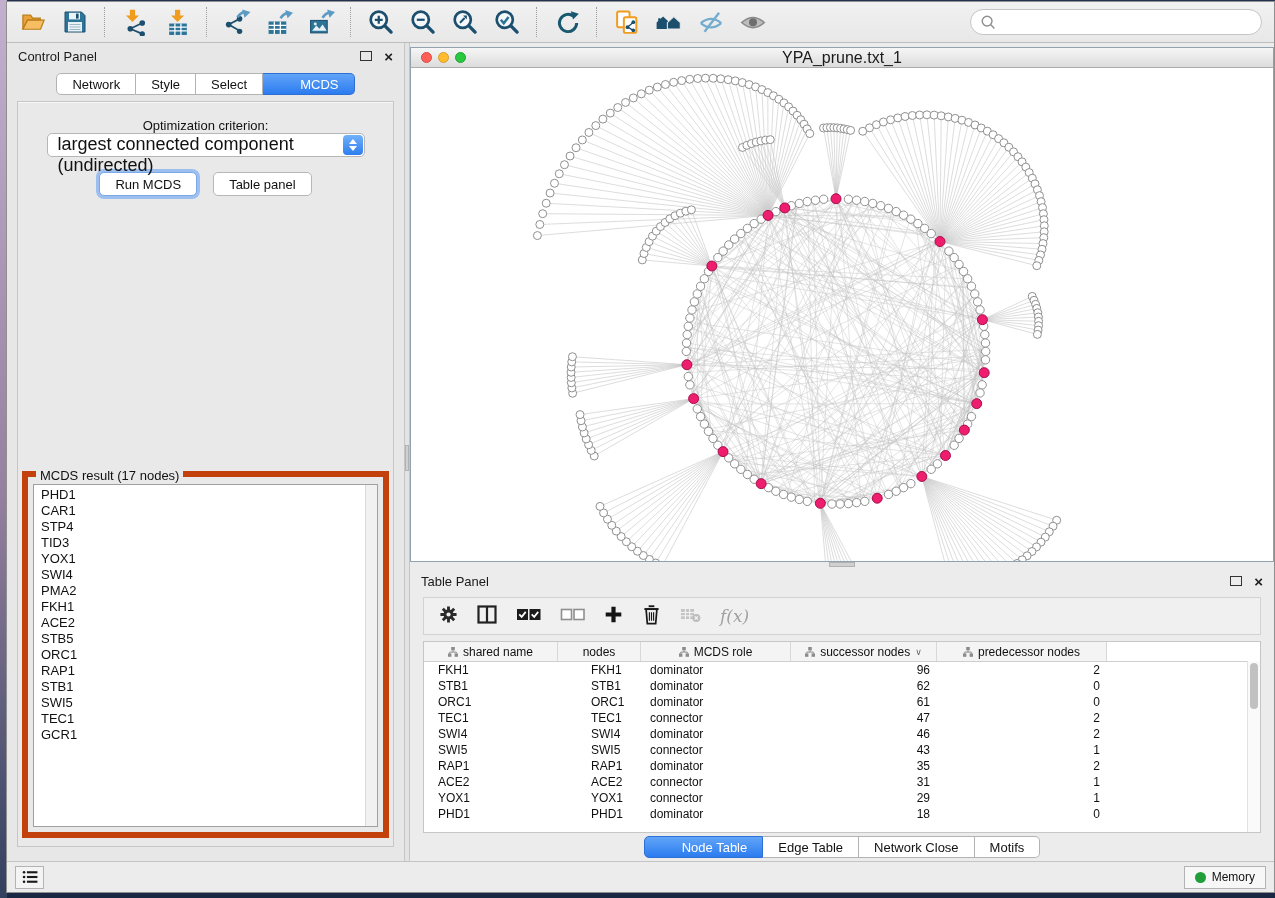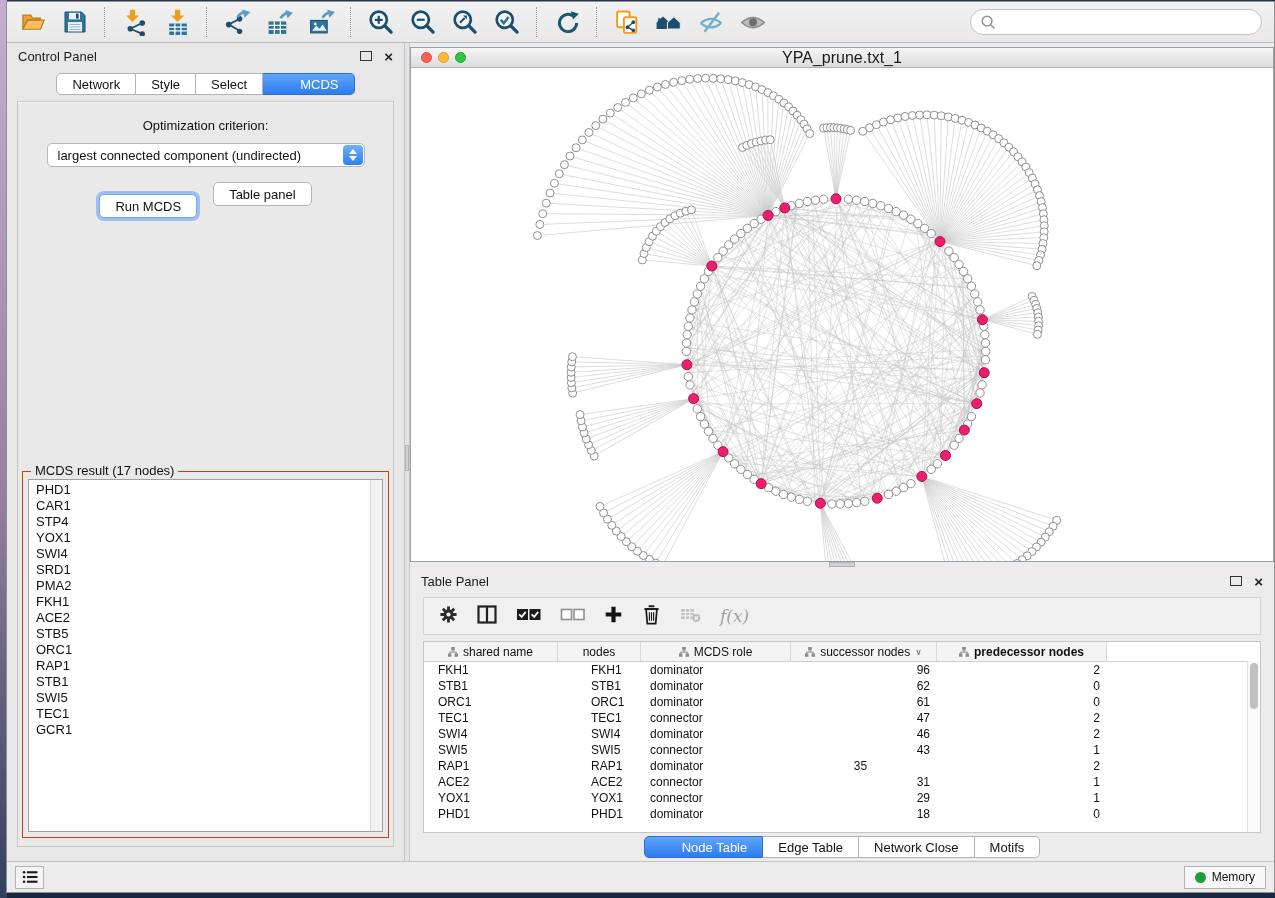--- a/index.html
+++ b/index.html
@@ -28,31 +28,31 @@
   .cp-tabs{height:30px;flex:0 0 30px;display:flex;justify-content:center;align-items:center;}
   .seg{display:flex;}
   .seg .seg-tab{height:22px;padding:0 15px;background:#fff;border:1px solid #b3b3b3;border-left:none;
     font-size:13px;display:flex;align-items:center;color:#111;box-sizing:border-box;}
   .seg .seg-tab:first-child{border-left:1px solid #b3b3b3;border-radius:5px 0 0 5px;}
   .seg .seg-tab:last-child{border-radius:0 5px 5px 0;}
   .seg .seg-tab.active{background:linear-gradient(#61a5f8,#2c7cf0);color:#fff;border-color:#2d6fd2;padding-left:37px;}
   .cp-body{flex:1;margin:2px 10px 14px 10px;background:#e9e9e9;border:1px solid #c6c6c6;
     position:relative;box-shadow:inset 0 1px 0 #f7f7f7;}
   .opt-label{text-align:center;margin-top:16px;font-size:13px;color:#111;}
-  .combo{margin:10px auto 0;width:318px;height:24px;background:#fff;border:1px solid #b6b6b6;border-radius:5px;
-    display:flex;align-items:center;position:relative;font-size:13px;padding-left:10px;box-sizing:border-box;color:#111;}
+  .combo{margin:0 auto 0;width:318px;height:24px;background:#fff;border:1px solid #b6b6b6;border-radius:5px;
+    display:flex;position:relative;font-size:18px;padding-left:10px;box-sizing:border-box;color:#111;}
   .stepper{position:absolute;right:1px;top:1px;width:20px;height:20px;border-radius:4px;
     background:linear-gradient(#71b1f9,#2e7ef0);display:flex;flex-direction:column;align-items:center;justify-content:center;gap:2px;}
   .tri-up{width:0;height:0;border-left:4px solid transparent;border-right:4px solid transparent;border-bottom:5px solid #fff;}
   .tri-dn{width:0;height:0;border-left:4px solid transparent;border-right:4px solid transparent;border-top:5px solid #fff;}
   .btn-row{display:flex;justify-content:center;gap:16px;margin-top:15px;}
   .btn{height:24px;padding:0 15px;background:#fff;border:1px solid #b6b6b6;border-radius:5px;font-size:13px;
     font-family:"Liberation Sans",sans-serif;color:#111;}
-  .btn.focusring{box-shadow:0 0 0 3px rgba(92,156,246,.55);border-color:#7aa8e8;margin-top:12px;}
-  .fieldset{position:absolute;left:4px;right:4px;top:369px;bottom:8px;border:1px solid #c2410c;}
+  .btn.focusring{box-shadow:0 0 0 3px rgba(92,156,246,.55);border-color:#7aa8e8;}
+  .fieldset{position:absolute;left:4px;right:4px;top:369px;bottom:8px;border:6px solid #c2410c;}
   .legend{position:absolute;top:-9px;left:8px;background:#e9e9e9;padding:0 4px;font-size:13px;color:#111;}
   .listbox{position:absolute;left:5px;right:5px;top:7px;bottom:5px;background:#fff;border:1px solid #a0a0a0;
     overflow:hidden;font-size:13px;padding-top:2px;}
   .listbox .sb{position:absolute;right:0;top:0;bottom:0;width:11px;background:#f1f1f1;border-left:1px solid #dadada;}
   .li{height:16px;line-height:16px;padding-left:7px;color:#111;}
 
   .vsplit{width:6px;flex:0 0 6px;background:#e3e3e3;border-left:1px solid #c5c5c5;border-right:1px solid #c5c5c5;
     position:relative;box-sizing:border-box;}
   .vsplit .grip{position:absolute;top:402px;left:0;right:0;height:26px;background:#d0d0d0;border:1px solid #b2b2b2;box-sizing:border-box;}
 
@@ -283,23 +283,23 @@
           <button class="btn focusring">Run MCDS</button>
           <button class="btn">Table panel</button>
         </div>
         <div class="fieldset">
           <div class="legend">MCDS result (17 nodes)</div>
           <div class="listbox">
             <div id="mcds-list">
                 <div class="li">PHD1</div>
                 <div class="li">CAR1</div>
                 <div class="li">STP4</div>
+                <div class="li">TID3</div>
                 <div class="li">YOX1</div>
                 <div class="li">SWI4</div>
-                <div class="li">SRD1</div>
                 <div class="li">PMA2</div>
                 <div class="li">FKH1</div>
                 <div class="li">ACE2</div>
                 <div class="li">STB5</div>
                 <div class="li">ORC1</div>
                 <div class="li">RAP1</div>
                 <div class="li">STB1</div>
                 <div class="li">SWI5</div>
                 <div class="li">TEC1</div>
                 <div class="li">GCR1</div>
@@ -1189,21 +1189,21 @@
               <div class="th" style="width: 146px;">
                 <svg width="10" height="10" viewBox="0 0 10 10">
                   <rect x="3.2" y="0" width="3.6" height="3.4" fill="#8c8c8c"></rect>
                   <rect x="0" y="6.4" width="3.4" height="3.4" fill="#8c8c8c"></rect>
                   <rect x="6.6" y="6.4" width="3.4" height="3.4" fill="#8c8c8c"></rect>
                   <path d="M5 3.4v1.7M1.7 6.4V5.1h6.6v1.3" stroke="#8c8c8c" fill="none"></path>
                 </svg>
                 <span>successor nodes</span>
                 <span class="sortchev">∨</span>
               </div>
-              <div class="th" style="width: 170px; font-weight: bold;">
+              <div class="th" style="width: 170px;">
                 <svg width="10" height="10" viewBox="0 0 10 10">
                   <rect x="3.2" y="0" width="3.6" height="3.4" fill="#8c8c8c"></rect>
                   <rect x="0" y="6.4" width="3.4" height="3.4" fill="#8c8c8c"></rect>
                   <rect x="6.6" y="6.4" width="3.4" height="3.4" fill="#8c8c8c"></rect>
                   <path d="M5 3.4v1.7M1.7 6.4V5.1h6.6v1.3" stroke="#8c8c8c" fill="none"></path>
                 </svg>
                 <span>predecessor nodes</span>
               </div>
             </div>
           <div id="tbody">
@@ -1246,21 +1246,21 @@
                 <div class="td l14" style="width: 134px;">SWI5</div>
                 <div class="td l33" style="width: 83px;">SWI5</div>
                 <div class="td l9" style="width: 150px;">connector</div>
                 <div class="td r" style="width: 146px;">43</div>
                 <div class="td r" style="width: 170px;">1</div>
               </div>
               <div class="tr">
                 <div class="td l14" style="width: 134px;">RAP1</div>
                 <div class="td l33" style="width: 83px;">RAP1</div>
                 <div class="td l9" style="width: 150px;">dominator</div>
-                <div class="td r" style="width: 146px; text-align: center;">35</div>
+                <div class="td r" style="width: 146px;">35</div>
                 <div class="td r" style="width: 170px;">2</div>
               </div>
               <div class="tr">
                 <div class="td l14" style="width: 134px;">ACE2</div>
                 <div class="td l33" style="width: 83px;">ACE2</div>
                 <div class="td l9" style="width: 150px;">connector</div>
                 <div class="td r" style="width: 146px;">31</div>
                 <div class="td r" style="width: 170px;">1</div>
               </div>
               <div class="tr">

